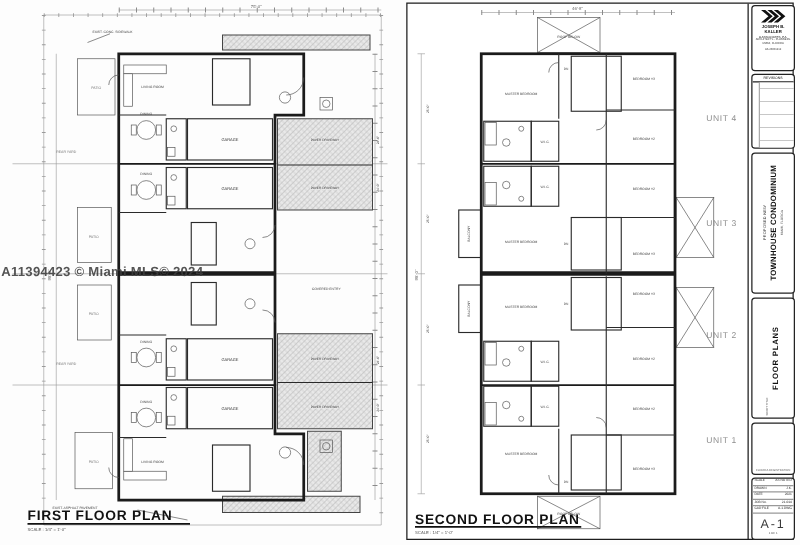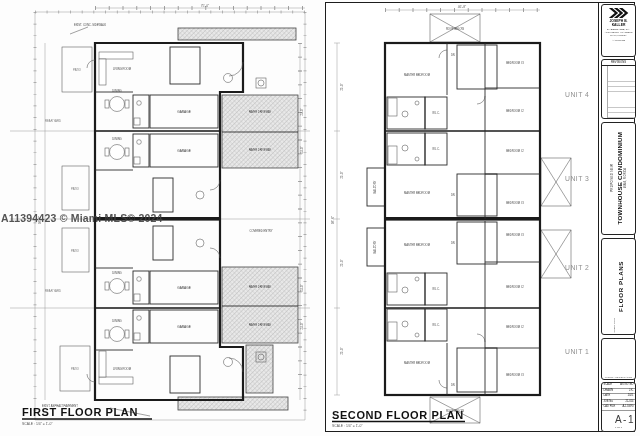--- a/index.html
+++ b/index.html
@@ -49,21 +49,21 @@
   .vwrap{display:flex;flex-direction:row;align-items:center;justify-content:center;gap:1.5px;}
   .vt{writing-mode:vertical-rl;transform:rotate(180deg);white-space:nowrap;}
   .kicker{font-size:3.1px;color:#333;letter-spacing:.2px;}
   .pname{font-size:6.2px;font-weight:700;color:#111;letter-spacing:.2px;}
   .ploc{font-size:2.6px;color:#444;}
   .sidenote{font-size:2.3px;color:#555;align-self:flex-end;margin-bottom:2px;}
   .stitle{font-size:6.2px;font-weight:700;color:#111;letter-spacing:.6px;}
   .sealnote{position:absolute;bottom:1px;width:100%;text-align:center;font-size:2.3px;color:#666;}
   .irow{display:flex;justify-content:space-between;border-bottom:.6px solid #999;
         font-size:2.6px;height:4.6px;line-height:4.6px;padding:0 1.5px;color:#222;}
-  .sheetnum{font-size:10px;letter-spacing:1.5px;text-align:right;color:#3a3a3a;margin-top:3px;}
+  .sheetnum{font-size:10px;letter-spacing:1.5px;text-align:center;color:#3a3a3a;margin-top:3px;}
   .ofnote{font-size:2.3px;text-align:center;color:#555;margin-top:1px;}
   .watermark{position:absolute;left:1px;top:212px;font-size:10.5px;font-weight:600;
              color:#3d3d3d;opacity:.88;letter-spacing:.2px;}
 </style>
 </head>
 <body>
 
 <div class="stage">
 
   <svg width="322" height="436" viewBox="0 0 322 436" style="left:0">

